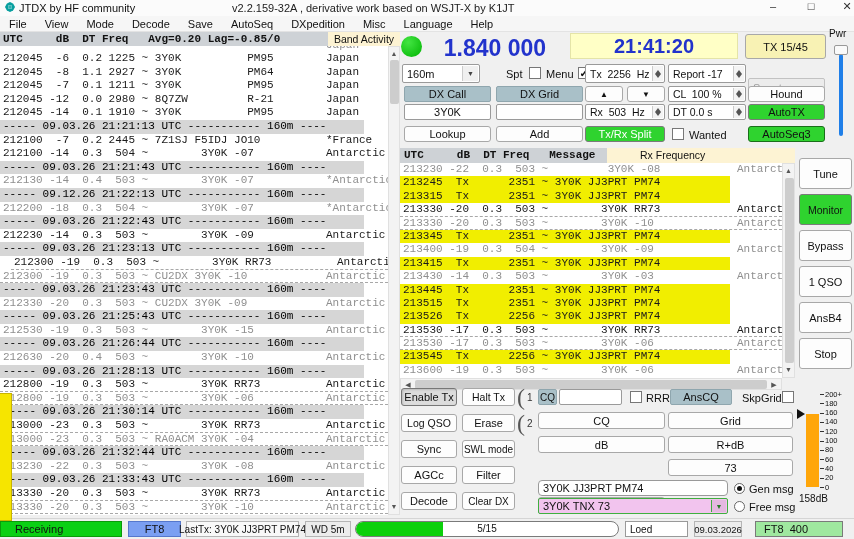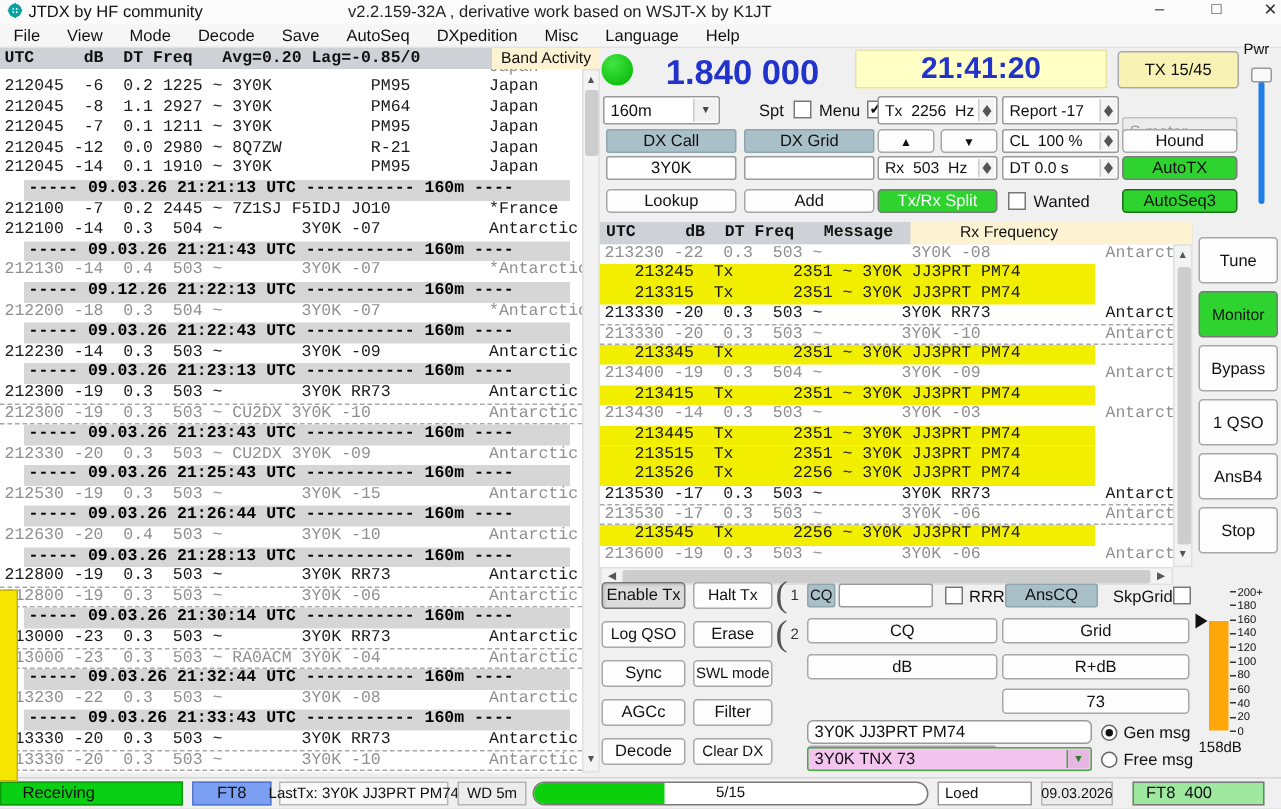--- a/index.html
+++ b/index.html
@@ -14,22 +14,22 @@
   
   .panelwhite{background:#fff;}
   .trow{position:relative;height:13.6px;line-height:13.6px;white-space:pre;font-size:11px;box-sizing:border-box;
         font-family:"Liberation Mono","DejaVu Sans Mono",monospace;}
   .trow .msg{display:block;padding-left:3px;}
   .trow .country{position:absolute;top:0;}
   #band-rows .country{left:326px;}
   #rx-rows .country{left:337px;}
   .n{color:#1a1a1a;}
   .o{color:#8f8f8f;}
-  .sep{color:#000;font-weight:bold;background:linear-gradient(90deg,#d6d6d6 0,#d6d6d6 364px,#fff 364px);margin-left:16px;}
-  .tx{color:#1a1a1a;background:linear-gradient(90deg,#f1ee00 0,#f1ee00 330px,#fff 330px);padding-left:20px;}
+  .sep{color:#000;font-weight:normal;background:linear-gradient(90deg,#d6d6d6 0,#d6d6d6 364px,#fff 364px);}
+  .tx{color:#1a1a1a;background:linear-gradient(90deg,#f1ee00 0,#f1ee00 330px,#fff 330px);}
   .u{border-bottom:1px dashed #a8a8a8;}
   
   .btn{position:absolute;box-sizing:border-box;background:#fdfdfd;border:1px solid #a8a8a8;border-radius:3px;
        display:flex;align-items:center;justify-content:center;font-size:11px;color:#111;cursor:default;}
   .btn.pressed{background:#dcdcdc;border:1px solid #777;box-shadow:inset 1px 1px 2px #bbb;}
   .grnbtn{background:#2fd32f;border-color:#7a7a7a;}
   .steel{background:#a9c0c8;border:1px solid #8fa6ae;border-radius:2px;}
   .fld{position:absolute;box-sizing:border-box;background:#fff;border:1px solid #9a9a9a;border-radius:2px;
        display:flex;align-items:center;padding-left:4px;font-size:11px;}
   .dis{background:#ececec;color:#999;border-color:#c2c2c2;margin-top:14px;}
@@ -101,21 +101,21 @@
         <div class="trow sep" style="height: 13.6px; line-height: 13.6px;"><span class="msg">----- 09.03.26 21:21:13 UTC ----------- 160m ----</span></div>
         <div class="trow n" style="height: 13.6px; line-height: 13.6px;"><span class="msg">212100  -7  0.2 2445 ~ 7Z1SJ F5IDJ JO10</span><span class="country">*France</span></div>
         <div class="trow n" style="height: 13.6px; line-height: 13.6px;"><span class="msg">212100 -14  0.3  504 ~        3Y0K -07</span><span class="country">Antarctic</span></div>
         <div class="trow sep" style="height: 13.6px; line-height: 13.6px;"><span class="msg">----- 09.03.26 21:21:43 UTC ----------- 160m ----</span></div>
         <div class="trow o" style="height: 13.6px; line-height: 13.6px;"><span class="msg">212130 -14  0.4  503 ~        3Y0K -07</span><span class="country">*Antarctic</span></div>
         <div class="trow sep" style="height: 13.6px; line-height: 13.6px;"><span class="msg">----- 09.12.26 21:22:13 UTC ----------- 160m ----</span></div>
         <div class="trow o" style="height: 13.6px; line-height: 13.6px;"><span class="msg">212200 -18  0.3  504 ~        3Y0K -07</span><span class="country">*Antarctic</span></div>
         <div class="trow sep" style="height: 13.6px; line-height: 13.6px;"><span class="msg">----- 09.03.26 21:22:43 UTC ----------- 160m ----</span></div>
         <div class="trow n" style="height: 13.6px; line-height: 13.6px;"><span class="msg">212230 -14  0.3  503 ~        3Y0K -09</span><span class="country">Antarctic</span></div>
         <div class="trow sep" style="height: 13.6px; line-height: 13.6px;"><span class="msg">----- 09.03.26 21:23:13 UTC ----------- 160m ----</span></div>
-        <div class="trow n u" style="height: 13.6px; line-height: 13.6px;"><span class="msg">212300 -19  0.3  503 ~        3Y0K RR73</span><span class="country">Antarctic</span></div>
+        <div class="trow n u" style="height: 13.6px; line-height: 13.6px; margin-left: 11px;"><span class="msg">212300 -19  0.3  503 ~        3Y0K RR73</span><span class="country">Antarctic</span></div>
         <div class="trow o u" style="height: 13.6px; line-height: 13.6px;"><span class="msg">212300 -19  0.3  503 ~ CU2DX 3Y0K -10</span><span class="country">Antarctic</span></div>
         <div class="trow sep" style="height: 13.6px; line-height: 13.6px;"><span class="msg">----- 09.03.26 21:23:43 UTC ----------- 160m ----</span></div>
         <div class="trow o" style="height: 13.6px; line-height: 13.6px;"><span class="msg">212330 -20  0.3  503 ~ CU2DX 3Y0K -09</span><span class="country">Antarctic</span></div>
         <div class="trow sep" style="height: 13.6px; line-height: 13.6px;"><span class="msg">----- 09.03.26 21:25:43 UTC ----------- 160m ----</span></div>
         <div class="trow o" style="height: 13.6px; line-height: 13.6px;"><span class="msg">212530 -19  0.3  503 ~        3Y0K -15</span><span class="country">Antarctic</span></div>
         <div class="trow sep" style="height: 13.6px; line-height: 13.6px;"><span class="msg">----- 09.03.26 21:26:44 UTC ----------- 160m ----</span></div>
         <div class="trow o" style="height: 13.6px; line-height: 13.6px;"><span class="msg">212630 -20  0.4  503 ~        3Y0K -10</span><span class="country">Antarctic</span></div>
         <div class="trow sep" style="height: 13.6px; line-height: 13.6px;"><span class="msg">----- 09.03.26 21:28:13 UTC ----------- 160m ----</span></div>
         <div class="trow n u" style="height: 13.6px; line-height: 13.6px;"><span class="msg">212800 -19  0.3  503 ~        3Y0K RR73</span><span class="country">Antarctic</span></div>
         <div class="trow o u" style="height: 13.6px; line-height: 13.6px;"><span class="msg">212800 -19  0.3  503 ~        3Y0K -06</span><span class="country">Antarctic</span></div>

